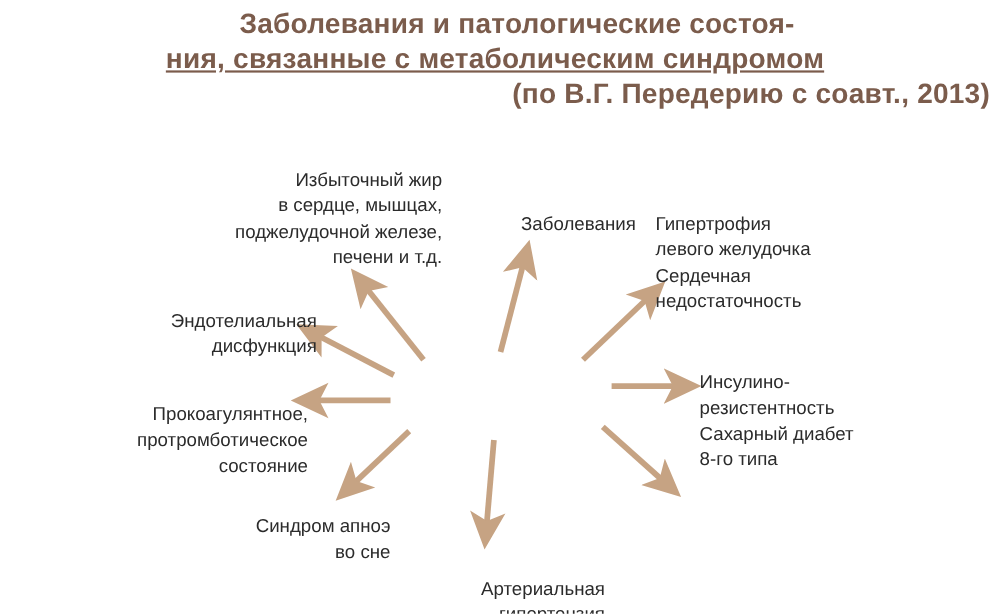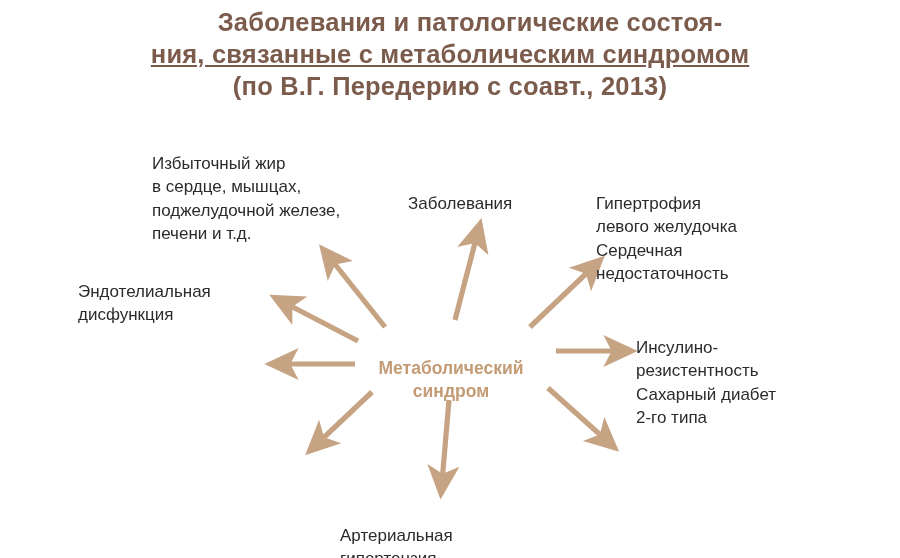--- a/index.html
+++ b/index.html
@@ -33,21 +33,21 @@
     line-height: 32px;
     color: #7a5a4a;
     letter-spacing: 0.2px;
   }
   .title-line {
     display: block;
     white-space: pre;
   }
   .title-line.l1 { color: #7b5c4c; margin-left: 40px; }
   .title-line.l2 { color: #7b5c4c; text-decoration: underline; }
-  .title-line.l3 { color: #7b5c4c; }
+  .title-line.l3 { color: #7b5c4c; text-align: right; }
 
   
   #arrow-layer {
     position: absolute;
     left: 0;
     top: 0;
     width: 900px;
     height: 558px;
     pointer-events: none;
   }
@@ -65,21 +65,21 @@
 
   
   .node {
     position: absolute;
     font-size: 17px;
     line-height: 23.5px;
     color: #2b2b2b;
     white-space: pre-line;
   }
   .node.ta-left  { text-align: left; }
-  .node.ta-center{ text-align: left; }
+  .node.ta-center{ text-align: right; }
 </style>
 </head>
 <body>
 
 <div id="stage">
 
   <div class="title-block">
     <span class="title-line l1">Заболевания и патологические состоя-</span>
     <span class="title-line l2">ния, связанные с метаболическим синдромом</span>
     <span class="title-line l3">(по В.Г. Передерию с соавт., 2013)</span>
@@ -106,24 +106,20 @@
       <line x1="355" y1="364" x2="282" y2="364"></line>
 
       <line x1="548" y1="388" x2="606" y2="440"></line>
 
       <line x1="372" y1="392" x2="318" y2="443"></line>
 
       <line x1="449" y1="400" x2="442" y2="482"></line>
     </g>
   </svg>
 
-  <div class="center-label" style="left: 345px; top: 334px; width: 212px;">
-    <span>Метаболический
-синдром</span>
-  </div>
 
   <div class="node ta-center" style="left: 152px; top: 128px; width: 250px;">
     <span>Избыточный жир
 в сердце, мышцах,
 поджелудочной железе,
 печени и т.д.</span>
   </div>
 
   <div class="node ta-center" style="left: 408px; top: 168px; width: 170px;">
     <span>Заболевания</span>
@@ -138,24 +134,33 @@
 
   <div class="node ta-center" style="left: 78px; top: 256px; width: 210px;">
     <span>Эндотелиальная
 дисфункция</span>
   </div>
 
   <div class="node ta-left" style="left: 636px; top: 312px; width: 230px;">
     <span>Инсулино-
 резистентность
 Сахарный диабет
-2-го типа</span>
+8-го типа</span>
+  </div>
+
+  <div class="node ta-center" style="left: 55px; top: 341px; width: 225px;">
+    <span>Прокоагулянтное,
+протромботическое
+состояние</span>
   </div>
 
 
-
+  <div class="node ta-center" style="left: 140px; top: 443px; width: 215px;">
+    <span>Синдром апноэ
+во сне</span>
+  </div>
 
   <div class="node ta-center" style="left: 340px; top: 500px; width: 210px;">
     <span>Артериальная
 гипертензия</span>
   </div>
 
 </div>
 
 </body></html>

